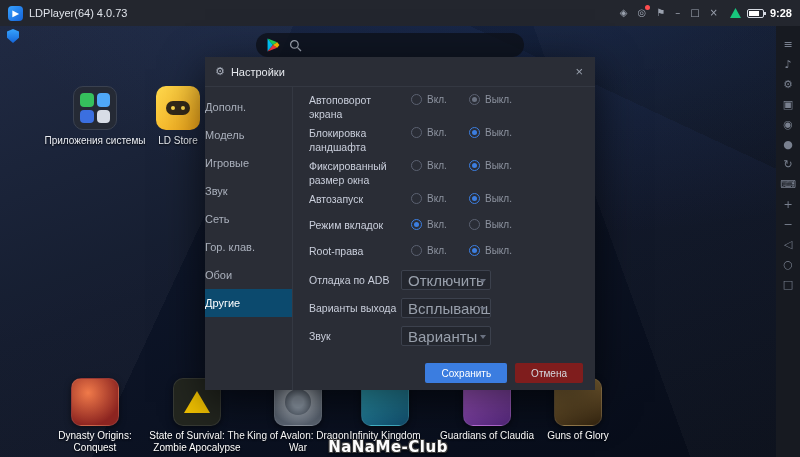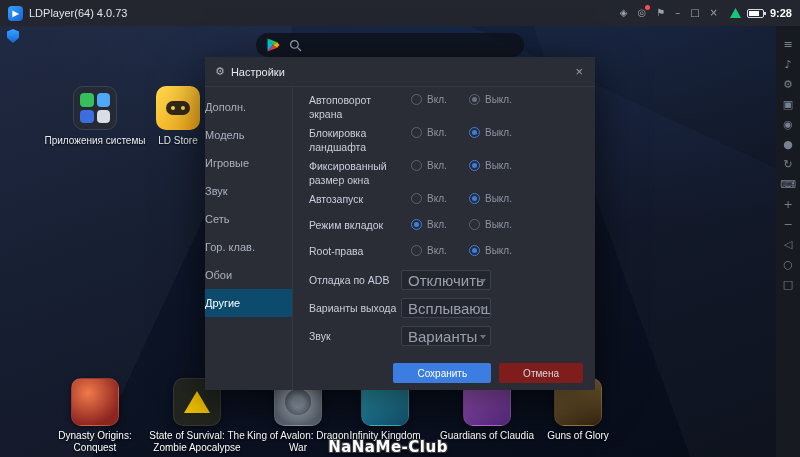--- a/index.html
+++ b/index.html
@@ -110,21 +110,21 @@
   .row.disabled .radio.sel { border-color:#5b6171; }
   .row.disabled .radio.sel::after { background:#6a7180; }
   .opt-label { color:#8d93a0; font-size:10px; }
   .srow { display:flex; align-items:center; margin-bottom:8px; }
   .select { width:90px; height:20px; background:#23262e; border:1px solid #3c414d; border-radius:2px;
     color:#99a0ac; font-size:15px; display:flex; align-items:center; padding:0 11px 0 6px;
     position:relative; white-space:nowrap; overflow:hidden; cursor:pointer; }
   .select-arrow { position:absolute; right:4px; top:8px; width:0; height:0;
     border-left:3px solid transparent; border-right:3px solid transparent; border-top:4px solid #6a7180; }
   .dlg-foot { position:absolute; bottom:7px; right:12px; display:flex; gap:8px; }
-  .btn { height:20px; font-size:10px; border:none; border-radius:2px; padding:0 24px; cursor:pointer;
+  .btn { height:20px; font-size:10px; border:none; border-radius:2px; padding:0 16px; cursor:pointer;
     font-family:"Liberation Sans", sans-serif; }
   .btn-save { background:#3b7de0; color:#fff; }
   .btn-cancel { background:#7f1d1d; color:#d5d8de; }
 </style>
 </head>
 <body>
 
 <div class="screen">
 
   <div class="titlebar">

